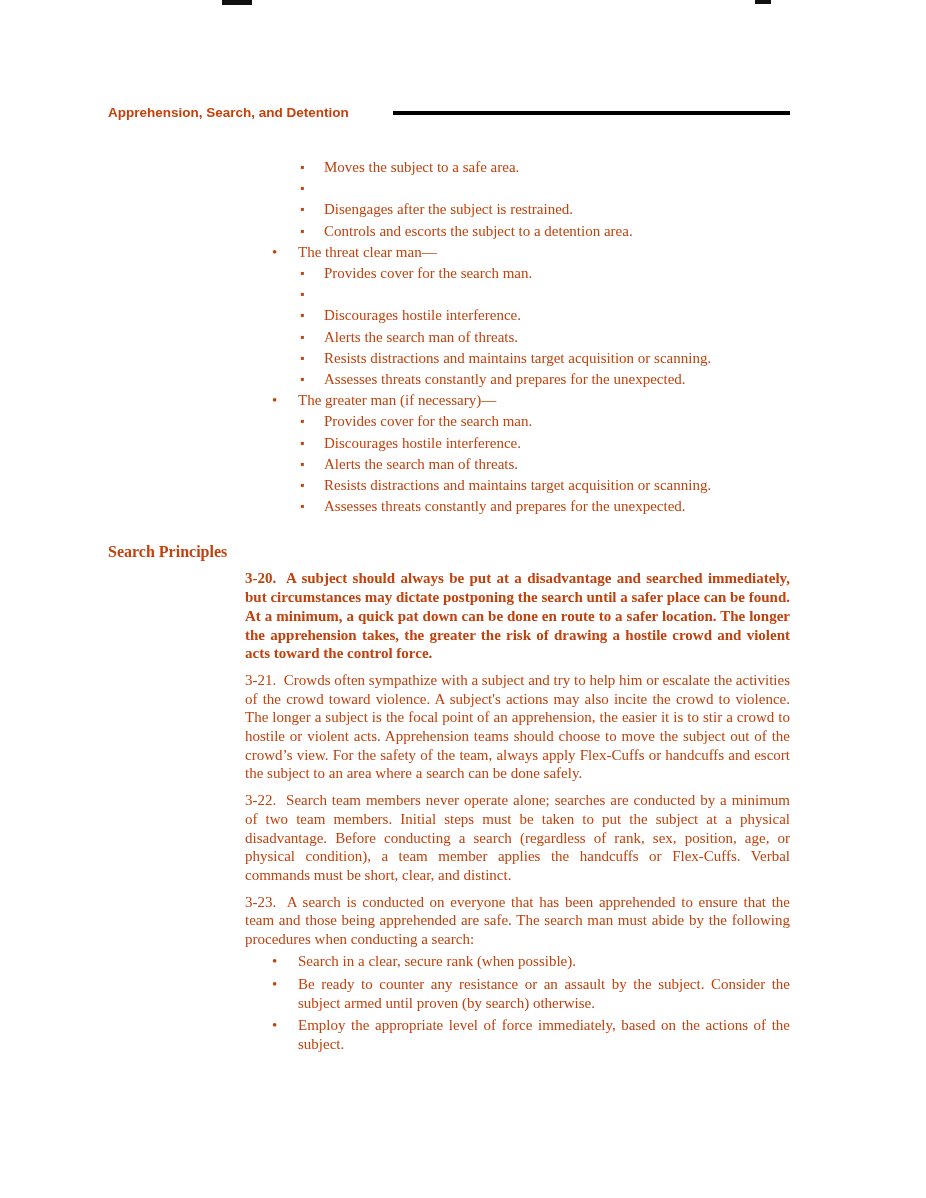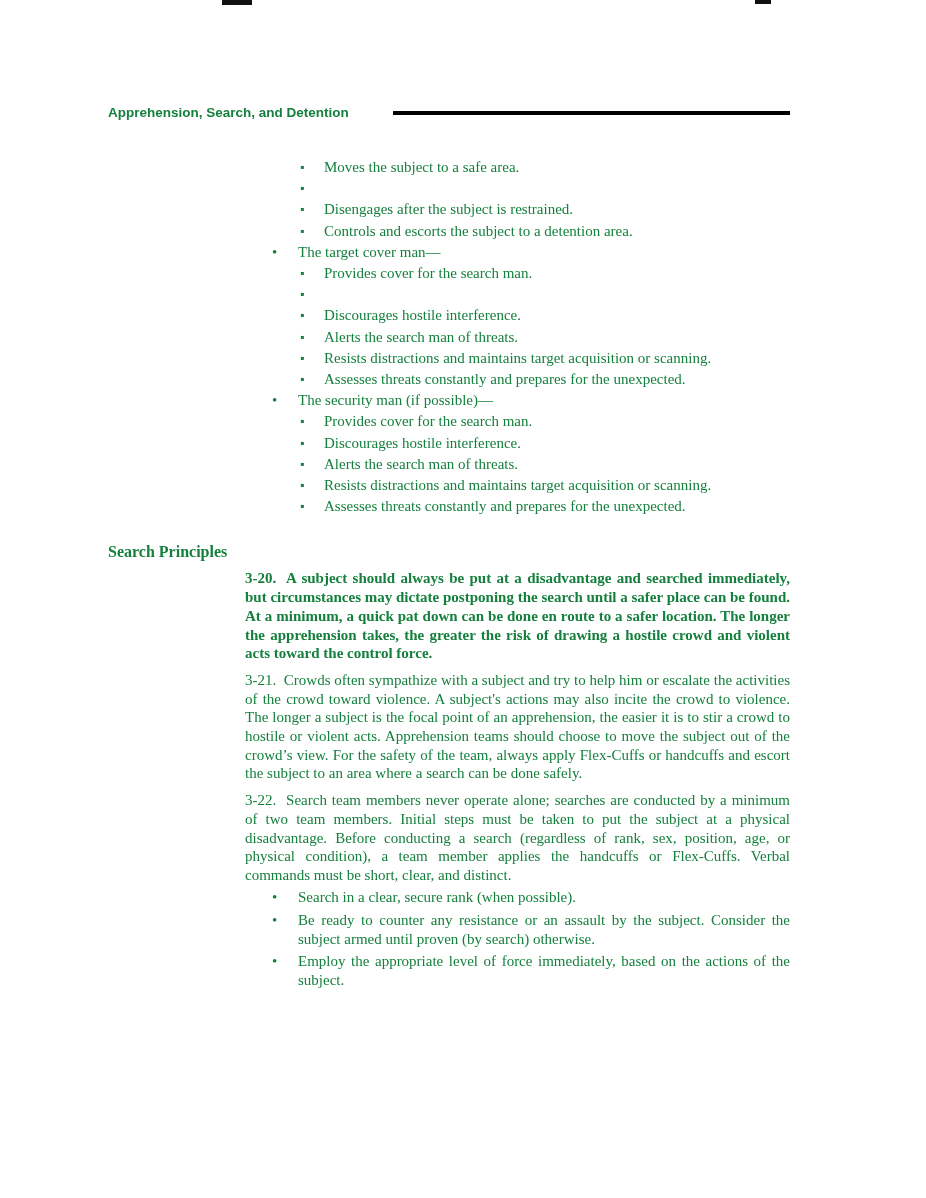--- a/index.html
+++ b/index.html
@@ -2,21 +2,21 @@
 <html><head>
 <meta charset="utf-8">
 <style>
   * { box-sizing: border-box; }
   html, body { margin: 0; padding: 0; background: #ffffff; }
   .page {
     position: relative;
     width: 926px;
     height: 1135px;
     background: #ffffff;
-    color: #15803d;
+    color: #c2410c;
     font-family: "Liberation Serif", serif;
     overflow: hidden;
   }
   .artifact { position: absolute; background: #111; }
   .a1 { left: 222px; top: 0; width: 30px; height: 5px; }
   .a2 { left: 755px; top: 0; width: 16px; height: 4px; }
 
   .page-header {
     position: absolute;
     top: 105px;
@@ -119,21 +119,21 @@
       </div>
       <div class="li l2">
         <span class="bullet">▪</span>
         <span class="li-text">Controls and escorts the subject to a detention area.</span>
       </div>
     </div>
 
     <div>
       <div class="li l1">
         <span class="bullet">•</span>
-        <span class="li-text">The target cover man—</span>
+        <span class="li-text">The threat clear man—</span>
       </div>
       <div class="li l2">
         <span class="bullet">▪</span>
         <span class="li-text">Provides cover for the search man.</span>
       </div>
       <div class="li l2">
         <span class="bullet">▪</span>
       </div>
       <div class="li l2">
         <span class="bullet">▪</span>
@@ -149,21 +149,21 @@
       </div>
       <div class="li l2">
         <span class="bullet">▪</span>
         <span class="li-text">Assesses threats constantly and prepares for the unexpected.</span>
       </div>
     </div>
 
     <div>
       <div class="li l1">
         <span class="bullet">•</span>
-        <span class="li-text">The security man (if possible)—</span>
+        <span class="li-text">The greater man (if necessary)—</span>
       </div>
       <div class="li l2">
         <span class="bullet">▪</span>
         <span class="li-text">Provides cover for the search man.</span>
       </div>
       <div class="li l2">
         <span class="bullet">▪</span>
         <span class="li-text">Discourages hostile interference.</span>
       </div>
       <div class="li l2">
@@ -178,20 +178,21 @@
         <span class="bullet">▪</span>
         <span class="li-text">Assesses threats constantly and prepares for the unexpected.</span>
       </div>
     </div>
 
     <h2 class="section-heading">Search Principles</h2>
 
     <p class="para first">3-20.&nbsp; A subject should always be put at a disadvantage and searched immediately, but circumstances may dictate postponing the search until a safer place can be found. At a minimum, a quick pat down can be done en route to a safer location. The longer the apprehension takes, the greater the risk of drawing a hostile crowd and violent acts toward the control force.</p>
     <p class="para">3-21.&nbsp; Crowds often sympathize with a subject and try to help him or escalate the activities of the crowd toward violence. A subject's actions may also incite the crowd to violence. The longer a subject is the focal point of an apprehension, the easier it is to stir a crowd to hostile or violent acts. Apprehension teams should choose to move the subject out of the crowd’s view. For the safety of the team, always apply Flex-Cuffs or handcuffs and escort the subject to an area where a search can be done safely.</p>
     <p class="para">3-22.&nbsp; Search team members never operate alone; searches are conducted by a minimum of two team members. Initial steps must be taken to put the subject at a physical disadvantage. Before conducting a search (regardless of rank, sex, position, age, or physical condition), a team member applies the handcuffs or Flex-Cuffs. Verbal commands must be short, clear, and distinct.</p>
+    <p class="para">3-23.&nbsp; A search is conducted on everyone that has been apprehended to ensure that the team and those being apprehended are safe. The search man must abide by the following procedures when conducting a search:</p>
 
     <div class="proc">
       <div class="li l1">
         <span class="bullet">•</span>
         <span class="li-text">Search in a clear, secure rank (when possible).</span>
       </div>
       <div class="li l1">
         <span class="bullet">•</span>
         <span class="li-text">Be ready to counter any resistance or an assault by the subject. Consider the subject armed until proven (by search) otherwise.</span>
       </div>

